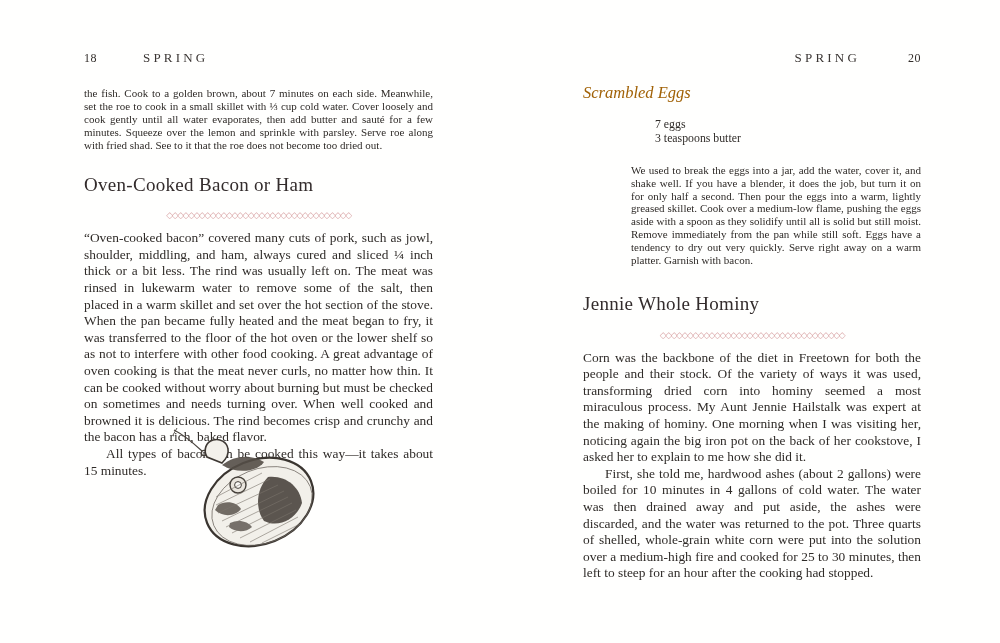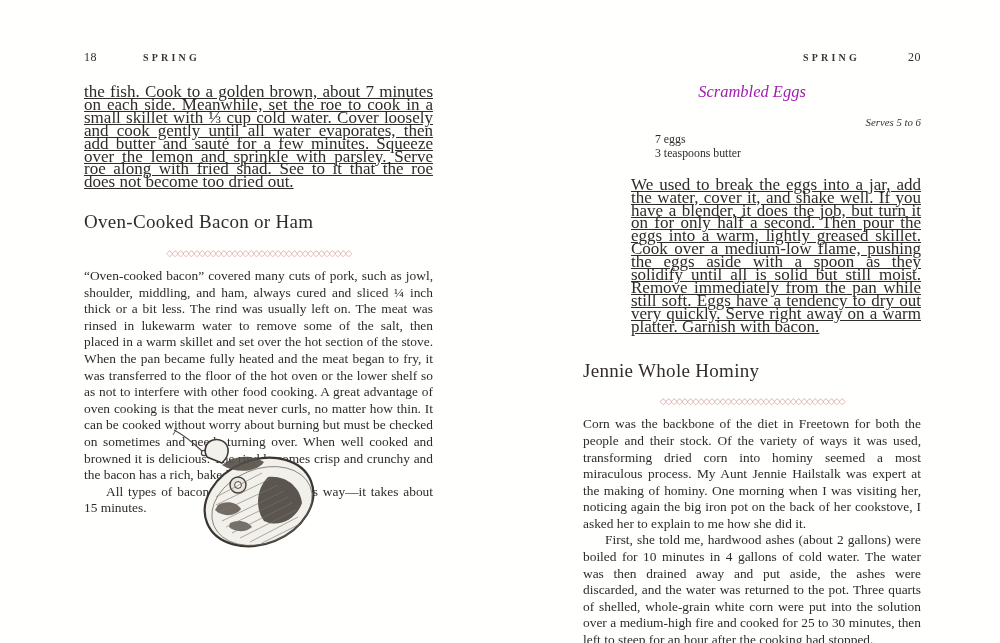--- a/index.html
+++ b/index.html
@@ -6,27 +6,27 @@
   #stage{
     position:relative;width:1000px;height:643px;background:#fffffe;
     font-family:"Liberation Serif","DejaVu Serif",serif;color:#2f2b28;overflow:hidden;padding-left:20px;
   }
   .page{position:absolute;top:50px;}
   #left-page{left:84px;width:349px;}
   #right-page{left:583px;width:338px;}
 
   .runhead-row{display:flex;align-items:baseline;font-size:12px;}
   .folio{font-size:12px;color:#332e2b;letter-spacing:.5px;}
-  .runhead{font-size:10px;font-weight:bold;letter-spacing:3.2px;color:#3b3634;}
+  .runhead{font-size:13px;font-weight:normal;letter-spacing:3.2px;color:#3b3634;}
   #left-page .runhead{margin-left:46px;}
   #right-page .runhead-row{justify-content:flex-end;}
   #right-page .runhead{margin-right:48px;}
 
   .smalltext{
-    font-size:17px;line-height:12.9px;text-align:justify;color:#2f2b28;text-decoration:underline;
+    font-size:11px;line-height:12.9px;text-align:justify;color:#2f2b28;
   }
   #left-continued{margin-top:21px;}
 
   .recipe-heading{
     margin-top:22px;font-size:19px;letter-spacing:.3px;
     color:#332c2c;font-weight:normal;
   }
   .ornament{
     text-align:center;font-family:"DejaVu Sans",sans-serif;font-size:9px;
     letter-spacing:-1.5px;color:#d9a4a5;margin-top:3px;line-height:9px;
@@ -35,22 +35,22 @@
   .bodytext{
     font-size:13.4px;line-height:16.6px;text-align:justify;margin-top:10px;
     hyphens:auto;-webkit-hyphens:auto;
   }
   .bodytext p{margin:0;}
   .bodytext p.indent{text-indent:22px;}
 
   #ham-illo{position:absolute;left:166px;top:425px;width:162px;height:132px;}
 
   .recipe-title-italic{
-    margin-top:17px;text-align:center;font-style:italic;font-size:16.5px;
-    color:#a21caf;font-weight:normal;
+    margin-top:17px;text-align:left;font-style:italic;font-size:16.5px;
+    color:#a16207;font-weight:normal;
   }
   .serves{
     margin-top:9px;text-align:right;font-style:italic;font-size:10.8px;color:#38332f;
   }
   .ingredients{margin-top:4px;padding-left:72px;font-size:11.8px;line-height:14px;}
   .ingredients div{white-space:nowrap;}
   #instructions{margin-top:19px;margin-left:48px;}
   #hominy-heading{margin-top:26px;}
 </style>
 </head>
@@ -108,21 +108,20 @@
   </svg>
 
   <div class="page" id="right-page">
     <div class="runhead-row">
       <span class="runhead">SPRING</span>
       <span class="folio">20</span>
     </div>
 
     <h2 class="recipe-title-italic">Scrambled Eggs</h2>
 
-    <div class="serves">Serves 5 to 6</div>
 
     <div class="ingredients">
       <div>7 eggs</div>
       <div>3 teaspoons butter</div>
     </div>
 
     <div class="smalltext" id="instructions">We used to break the eggs into a jar, add the water, cover it, and shake well. If you have a blender, it does the job, but turn it on for only half a second. Then pour the eggs into a warm, lightly greased skillet. Cook over a medium-low flame, pushing the eggs aside with a spoon as they solidify until all is solid but still moist. Remove immediately from the pan while still soft. Eggs have a tendency to dry out very quickly. Serve right away on a warm platter. Garnish with bacon.</div>
 
     <h2 class="recipe-heading" id="hominy-heading">Jennie Whole Hominy</h2>
     <div class="ornament">◇◇◇◇◇◇◇◇◇◇◇◇◇◇◇◇◇◇◇◇◇◇◇◇◇◇◇◇◇◇◇◇◇◇</div>

